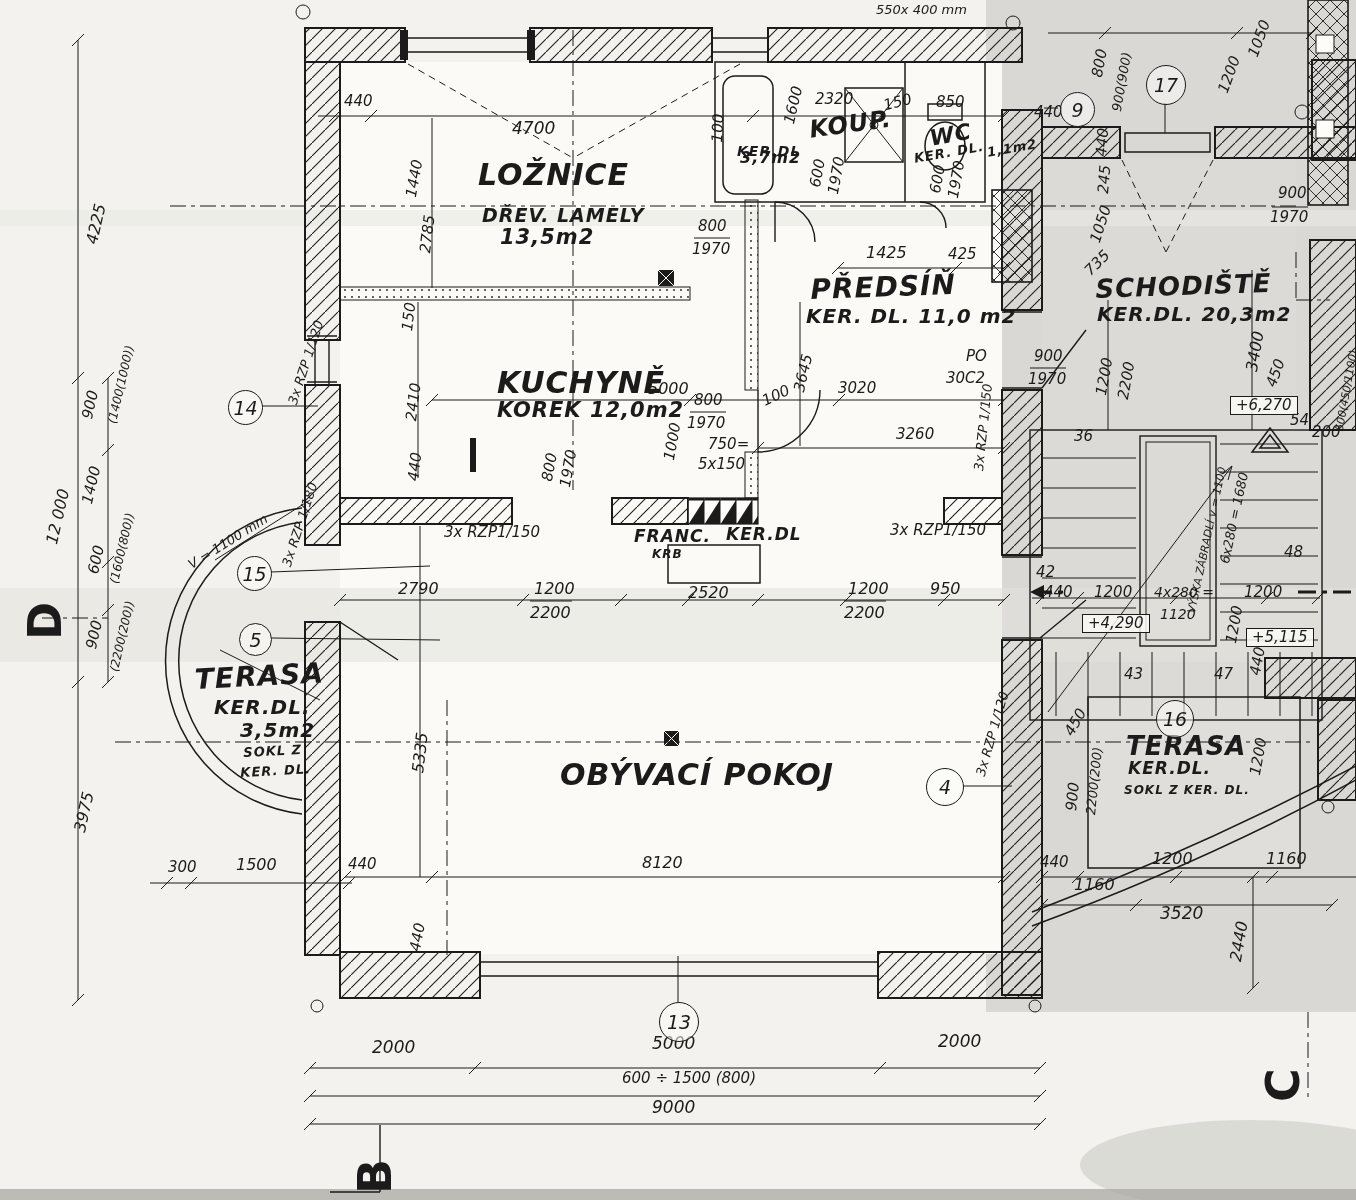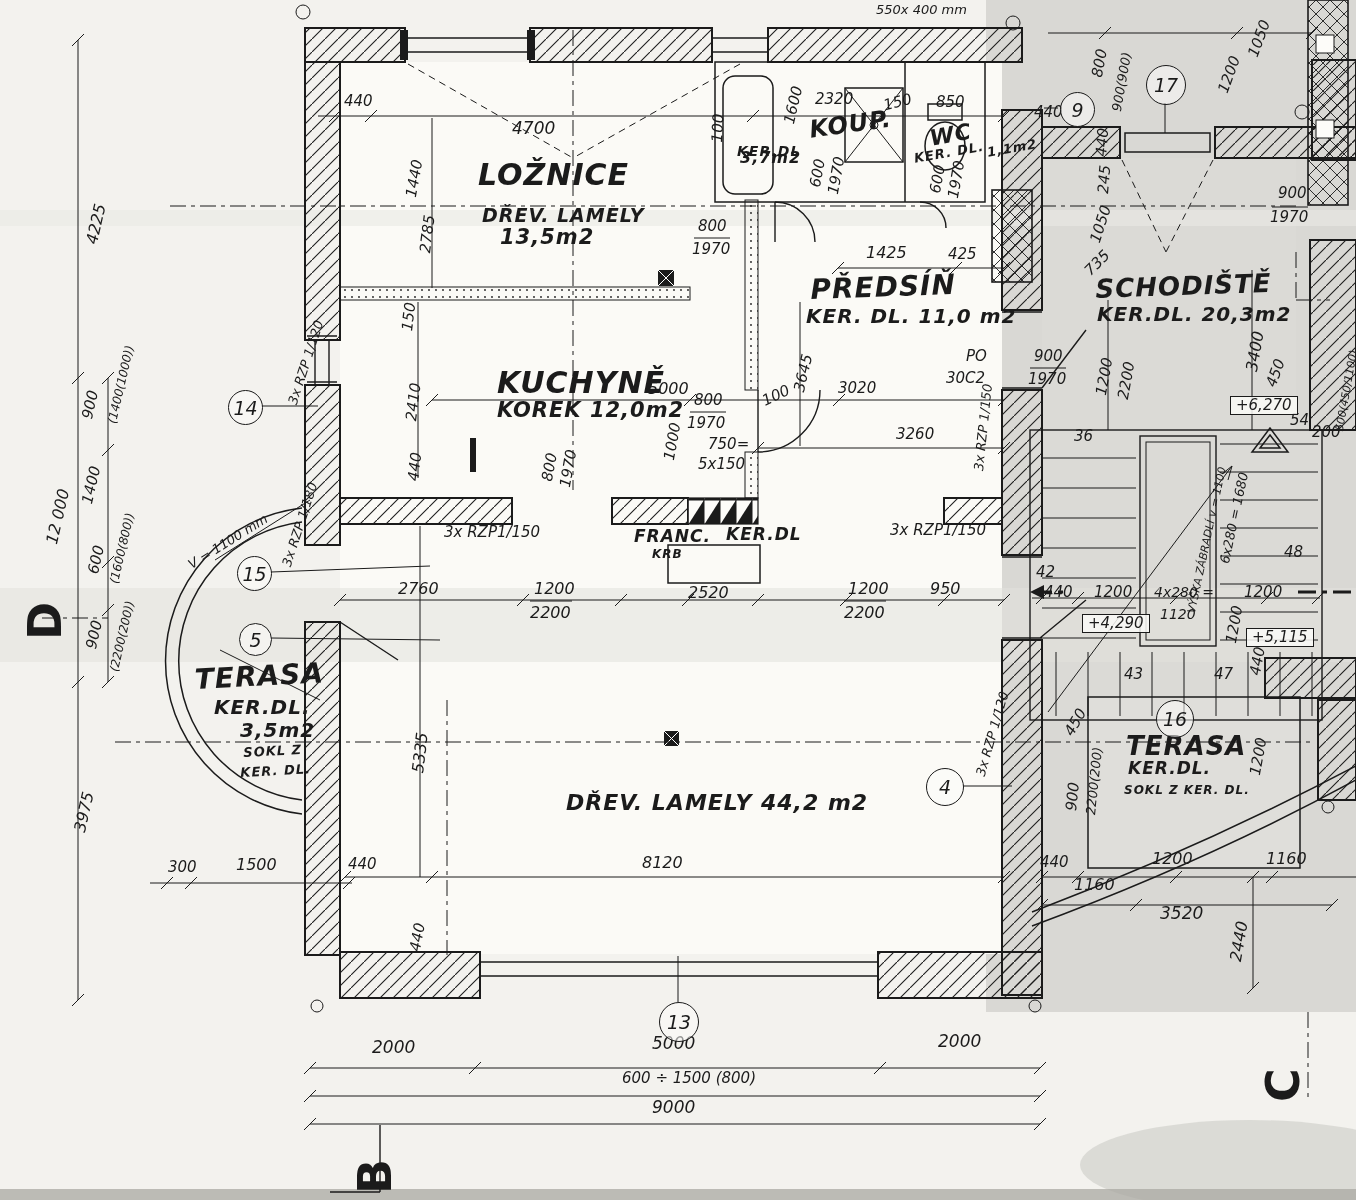--- a/index.html
+++ b/index.html
@@ -197,21 +197,21 @@
       <span class="lbl room" style="left: 986px; top: 146px; font-size: 13px; transform: rotate(-10deg);">1,1m2</span>
       <span class="lbl room" style="left: 810px; top: 276px; font-size: 28px; transform: rotate(-2deg);">PŘEDSÍŇ</span>
       <span class="lbl room" style="left: 806px; top: 306px; font-size: 20px;">KER. DL. 11,0 m2</span>
       <span class="lbl room" style="left: 1095px; top: 276px; font-size: 26px; transform: rotate(-2deg);">SCHODIŠTĚ</span>
       <span class="lbl room" style="left: 1097px; top: 304px; font-size: 20px;">KER.DL. 20,3m2</span>
       <span class="lbl room" style="left: 194px; top: 666px; font-size: 28px; transform: rotate(-3deg);">TERASA</span>
       <span class="lbl room" style="left: 214px; top: 697px; font-size: 20px;">KER.DL.</span>
       <span class="lbl room" style="left: 240px; top: 720px; font-size: 20px;">3,5m2</span>
       <span class="lbl room" style="left: 243px; top: 746px; font-size: 13px; transform: rotate(-3deg);">SOKL Z</span>
       <span class="lbl room" style="left: 240px; top: 766px; font-size: 13px; transform: rotate(-3deg);">KER. DL.</span>
-      <span class="lbl room" style="left: 566px; top: 792px; font-size: 22px;">DŘEV. LAMELY 44,2 m2</span>
+      <span class="lbl room" style="left: 560px; top: 760px; font-size: 30px;">OBÝVACÍ POKOJ</span>
       <span class="lbl room" style="left: 1126px; top: 733px; font-size: 26px;">TERASA</span>
       <span class="lbl room" style="left: 1128px; top: 760px; font-size: 17px;">KER.DL.</span>
       <span class="lbl room" style="left: 1124px; top: 784px; font-size: 12px;">SOKL Z KER. DL.</span>
       <span class="lbl room" style="left: 634px; top: 528px; font-size: 17px;">FRANC.</span>
       <span class="lbl room" style="left: 652px; top: 548px; font-size: 12px;">KRB</span>
       <span class="lbl room" style="left: 726px; top: 526px; font-size: 17px;">KER.DL</span>
       <span class="lbl dim" style="left: 344px; top: 94px;">440</span>
       <span class="lbl dim" style="left: 512px; top: 120px; font-size: 17px;">4700</span>
       <span class="lbl dim" style="left: 404px; top: 196px; transform: rotate(-80deg);">1440</span>
       <span class="lbl dim" style="left: 418px; top: 252px; transform: rotate(-83deg);">2785</span>
@@ -254,21 +254,21 @@
       <span class="lbl dim" style="left: 558px; top: 486px; transform: rotate(-80deg);">1970</span>
       <span class="lbl dim" style="left: 792px; top: 390px; transform: rotate(-77deg);">3645</span>
       <span class="lbl dim" style="left: 838px; top: 381px;">3020</span>
       <span class="lbl dim" style="left: 896px; top: 427px;">3260</span>
       <span class="lbl dim" style="left: 966px; top: 349px;">PO</span>
       <span class="lbl dim" style="left: 946px; top: 371px;">30C2</span>
       <span class="lbl dim" style="left: 1034px; top: 349px;">900</span>
       <span class="lbl dim" style="left: 1028px; top: 372px;">1970</span>
       <span class="lbl dim" style="left: 972px; top: 470px; font-size: 13px; transform: rotate(-84deg);">3x RZP 1/150</span>
       <span class="lbl dim" style="left: 444px; top: 525px; font-size: 15px;">3x RZP1/150</span>
-      <span class="lbl dim" style="left: 398px; top: 581px; font-size: 16px;">2760</span>
+      <span class="lbl dim" style="left: 398px; top: 581px; font-size: 16px;">2790</span>
       <span class="lbl dim" style="left: 534px; top: 581px; font-size: 16px;">1200</span>
       <span class="lbl dim" style="left: 530px; top: 605px; font-size: 16px;">2200</span>
       <span class="lbl dim" style="left: 688px; top: 585px; font-size: 16px;">2520</span>
       <span class="lbl dim" style="left: 848px; top: 581px; font-size: 16px;">1200</span>
       <span class="lbl dim" style="left: 844px; top: 605px; font-size: 16px;">2200</span>
       <span class="lbl dim" style="left: 930px; top: 581px; font-size: 16px;">950</span>
       <span class="lbl dim" style="left: 890px; top: 523px; font-size: 15px;">3x RZP1/150</span>
       <span class="lbl dim" style="left: 84px; top: 242px; font-size: 16px; transform: rotate(-77deg);">4225</span>
       <span class="lbl dim" style="left: 44px; top: 542px; font-size: 16px; transform: rotate(-77deg);">12 000</span>
       <span class="lbl dim" style="left: 80px; top: 417px; transform: rotate(-77deg);">900</span>

